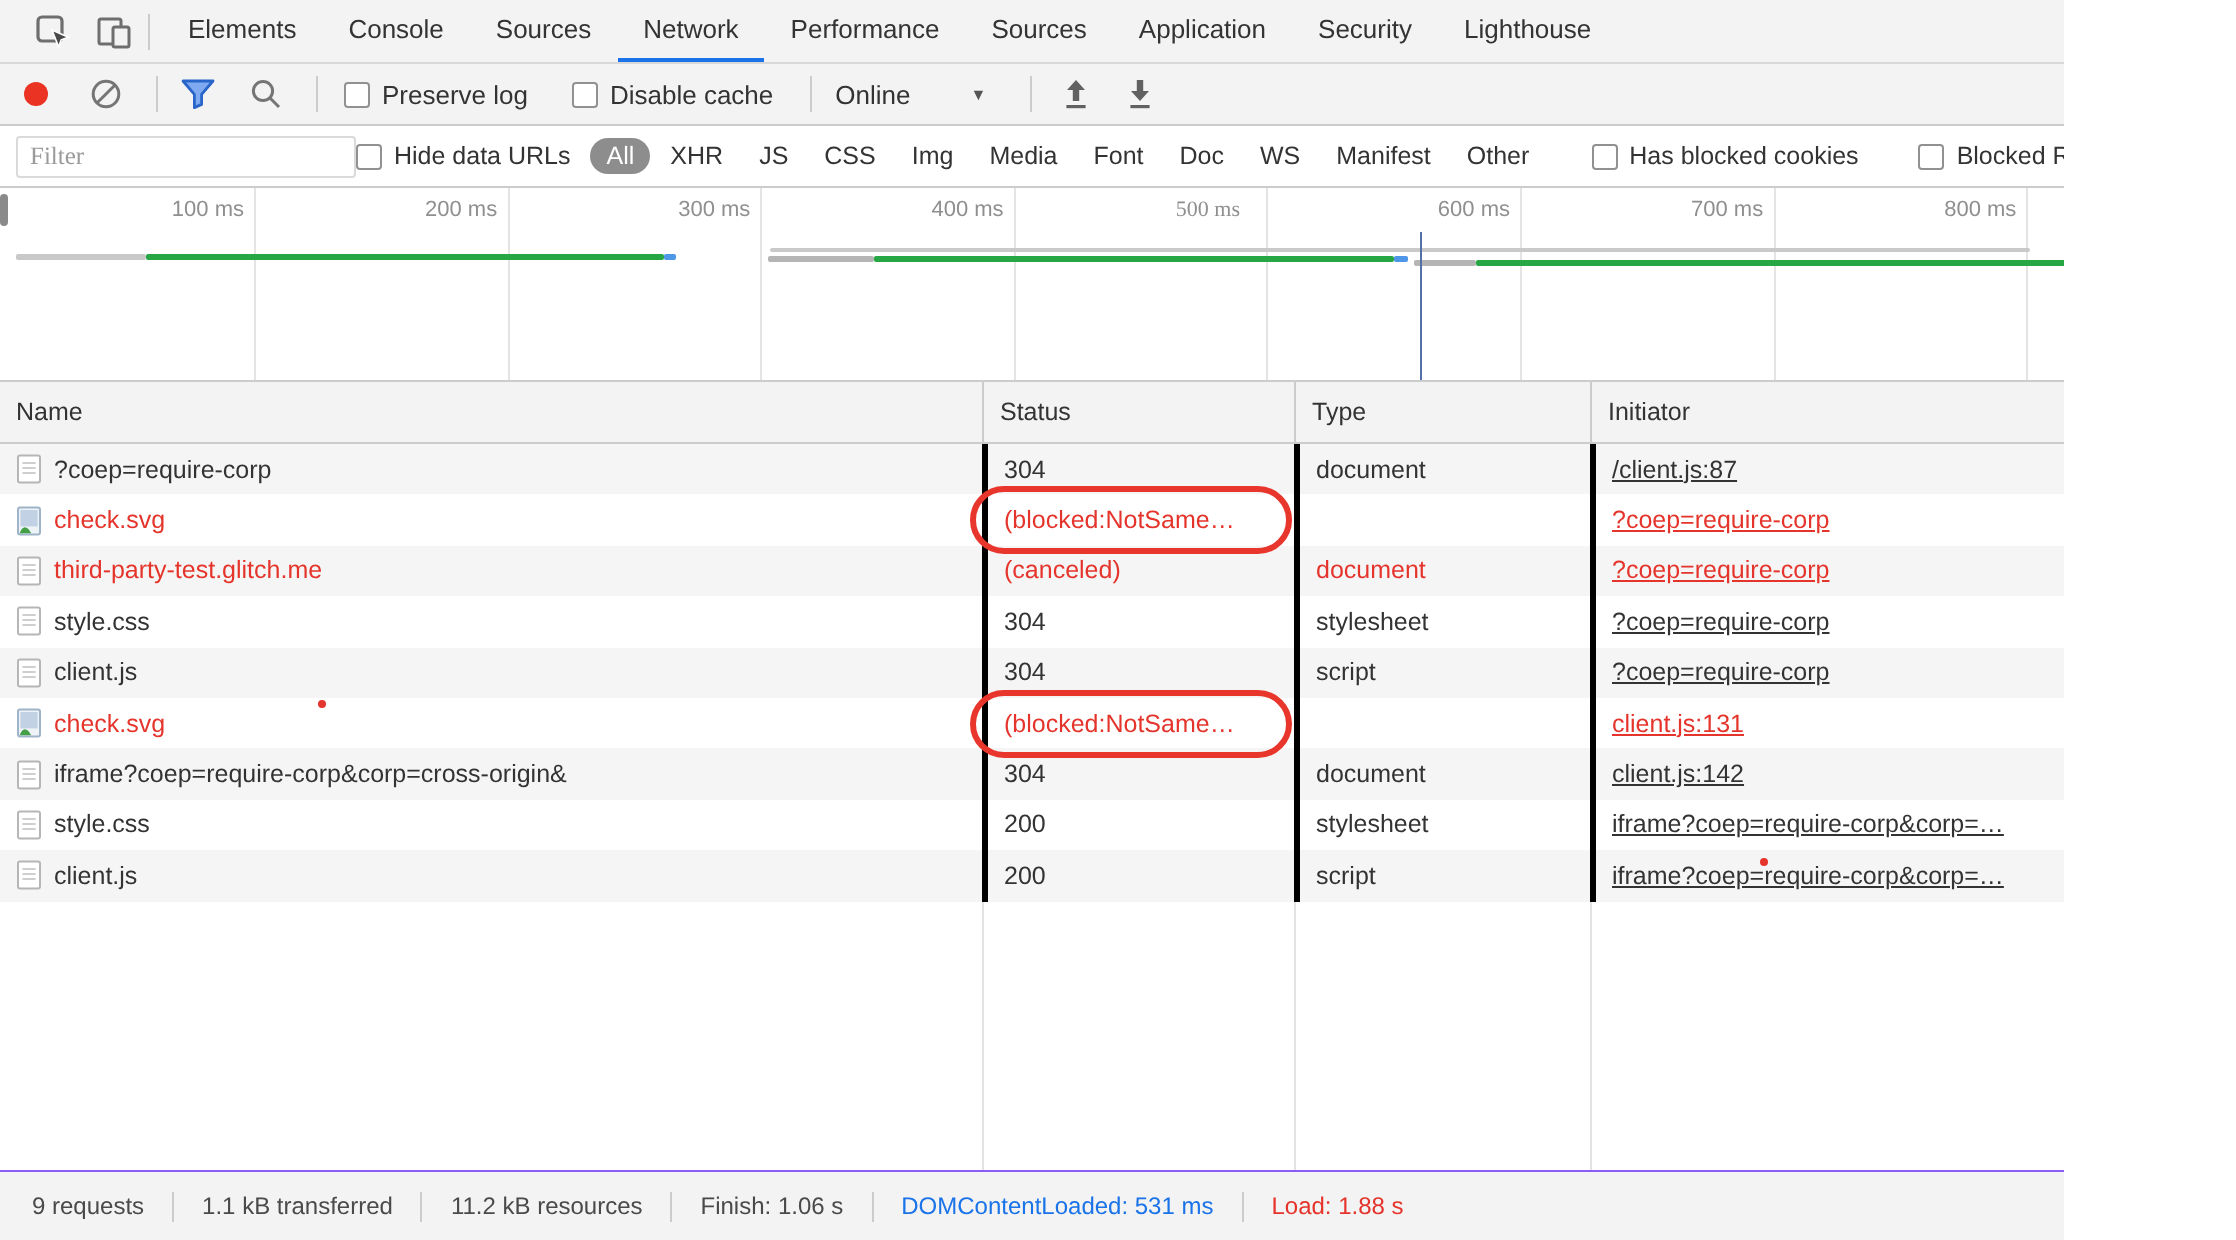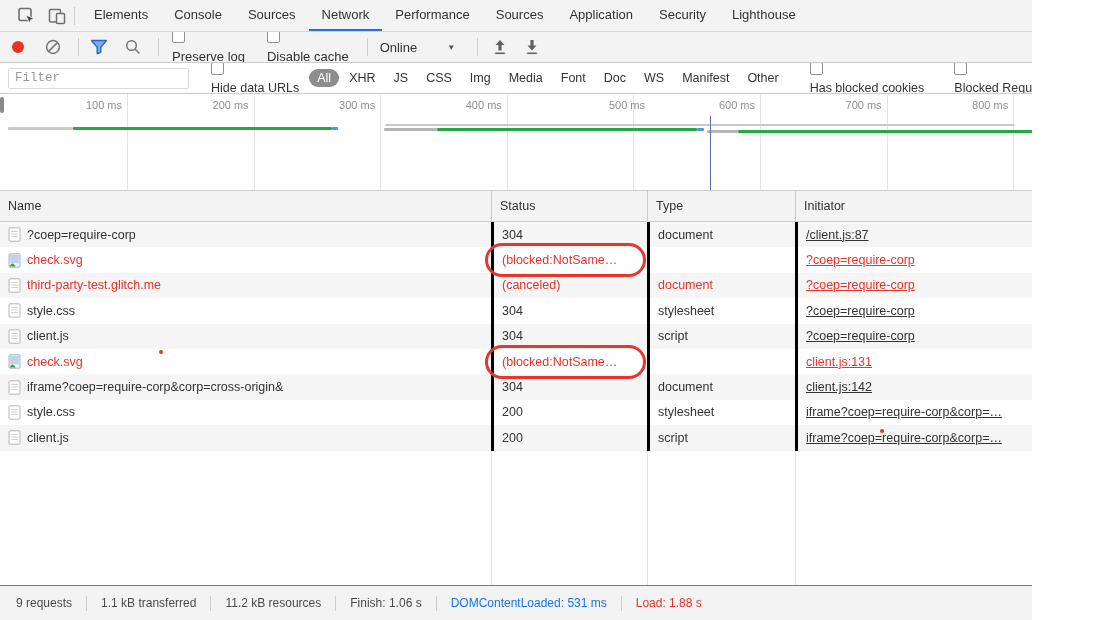--- a/index.html
+++ b/index.html
@@ -19,27 +19,27 @@
   .tabbar .vsep{margin:0 6px 0 2px;}
   .tab-strip{display:flex;align-items:stretch;}
   .tab{display:flex;align-items:center;padding:0 13px;font-size:13px;color:#333;border-bottom:2px solid transparent;cursor:pointer;}
   .tab.active{border-bottom-color:var(--accent-blue);}
 
   
   .toolbar{height:31px;flex:0 0 31px;background:#f3f3f3;border-bottom:1px solid #ccc;display:flex;align-items:center;padding-left:12px;font-size:13px;overflow:hidden;white-space:nowrap;}
   .record-dot{width:12px;height:12px;border-radius:50%;background:var(--record-red);cursor:pointer;}
   .tb-icon{display:flex;align-items:center;justify-content:center;cursor:pointer;}
   .checkbox{display:inline-block;width:13px;height:13px;border:1px solid #919191;border-radius:2px;background:#fff;flex:0 0 13px;}
-  .chk-group{display:flex;gap:6px;cursor:pointer;flex-direction:column;}
+  .chk-group{display:flex;align-items:center;gap:6px;cursor:pointer;}
   .dropdown{display:flex;align-items:center;cursor:pointer;}
   .caret{font-size:8px;color:#555;margin-left:30px;}
 
   
   .filterbar{height:31px;flex:0 0 31px;background:#fff;border-bottom:1px solid #ccc;display:flex;align-items:center;padding-left:8px;font-size:12.5px;overflow:hidden;white-space:nowrap;}
-  .filter-input{width:192px;height:21px;border:1px solid #dadada;border-radius:2px;font-family:Liberation Mono, monospace;font-size:12.5px;padding:0 6px;color:#4d7c0f;outline:none;margin-right:22px;}
+  .filter-input{width:192px;height:21px;border:1px solid #dadada;border-radius:2px;font-family:Liberation Serif, serif;font-size:12.5px;padding:0 6px;color:#4d7c0f;outline:none;}
   .filter-input::placeholder{color:#9a9a9a;}
   .pill-strip{display:flex;align-items:center;margin-left:9px;}
   .pill{padding:2px 8px;margin:0 1px;border-radius:9px;color:#333;cursor:pointer;}
   .pill.active{background:var(--pill-active-bg);color:#fff;}
   .filterbar .vsep{margin:0 11px;}
   .gap30{margin-left:30px;}
 
   
   .overview{height:97px;flex:0 0 97px;position:relative;background:#fff;border-bottom:1px solid #ccc;overflow:hidden;}
   .gridline{position:absolute;top:0;bottom:0;width:1px;background:#e4e4e4;}
@@ -198,21 +198,21 @@
     <span class="ov-handle"></span>
   <div class="gridline" style="left: 127px;"></div>
       <div class="tick-label" style="left: 52px;">100 ms</div>
       <div class="gridline" style="left: 253.6px;"></div>
       <div class="tick-label" style="left: 178.6px;">200 ms</div>
       <div class="gridline" style="left: 380.2px;"></div>
       <div class="tick-label" style="left: 305.2px;">300 ms</div>
       <div class="gridline" style="left: 506.8px;"></div>
       <div class="tick-label" style="left: 431.8px;">400 ms</div>
       <div class="gridline" style="left: 633.4px;"></div>
-      <div class="tick-label" style="left: 575px;">500 ms</div>
+      <div class="tick-label" style="left: 550px; font-family: Liberation Serif, serif;">500 ms</div>
       <div class="gridline" style="left: 760px;"></div>
       <div class="tick-label" style="left: 685px;">600 ms</div>
       <div class="gridline" style="left: 886.6px;"></div>
       <div class="tick-label" style="left: 811.6px;">700 ms</div>
       <div class="gridline" style="left: 1013.2px;"></div>
       <div class="tick-label" style="left: 938.2px;">800 ms</div>
       <div class="tick-label" style="left: 1064.8px;">900 ms</div>
       <div class="bar-seg" style="left: 8px; width: 65px; top: 33px; height: 3px; background: rgb(201, 201, 201);"></div>
       <div class="bar-seg" style="left: 73px; width: 259px; top: 33px; height: 3px; background: rgb(39, 166, 68);"></div>
       <div class="bar-seg" style="left: 332px; width: 6px; top: 33px; height: 3px; background: rgb(78, 150, 232);"></div>

